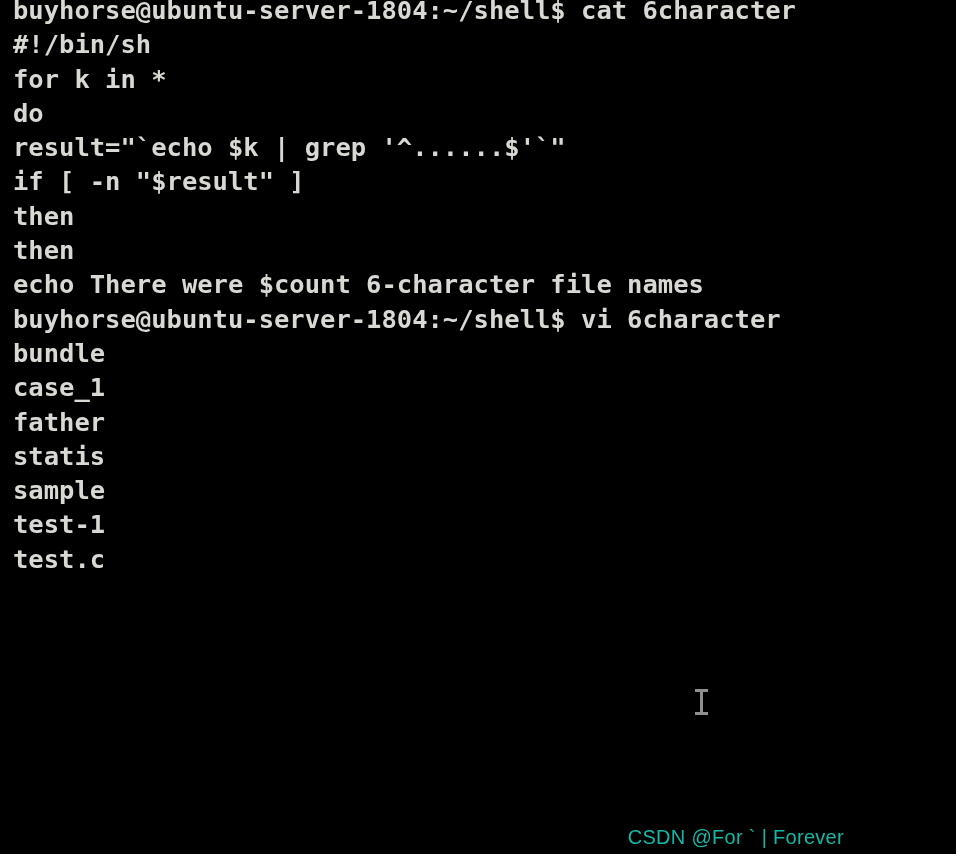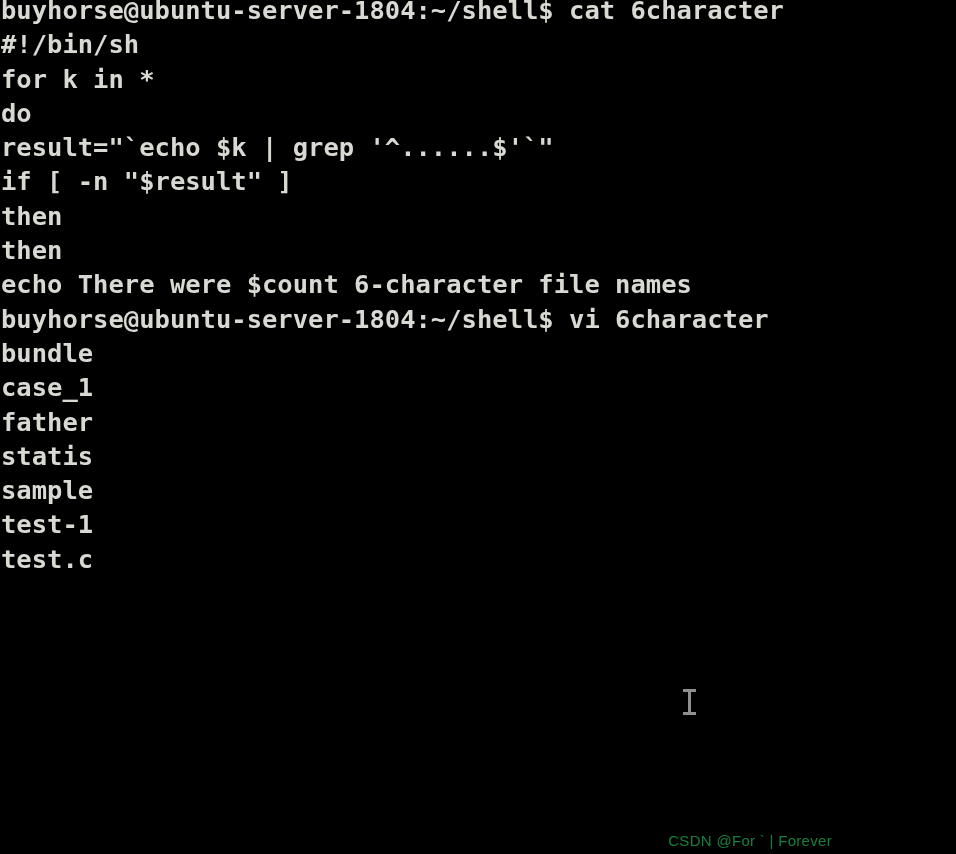--- a/index.html
+++ b/index.html
@@ -14,20 +14,21 @@
     overflow: hidden;
     font-family: "DejaVu Sans Mono", "Liberation Mono", monospace;
   }
 
   #terminal {
     position: relative;
     width: 840px;
     height: 854px;
     background: #000000;
     overflow: hidden;
+    margin-left: 12px;
   }
 
   
   #screen {
     position: absolute;
     left: 0;
     top: -7px;
     width: 956px;
     padding-left: 1px;
     box-sizing: border-box;
@@ -71,23 +72,23 @@
     background: #8f8f8f;
   }
   #mouse-cursor .cap-top { top: 0; }
   #mouse-cursor .cap-bottom { bottom: 0; }
 
   
   #watermark {
     position: absolute;
     right: 8px;
     bottom: 5px;
-    color: #15803d;
+    color: #14b8a6;
     font-family: "Liberation Sans", "DejaVu Sans", sans-serif;
-    font-size: 15px;
+    font-size: 20px;
     font-weight: 400;
     white-space: pre;
     letter-spacing: 0.3px;
   }
 </style>
 </head>
 <body>
 
 <div id="terminal">
 

